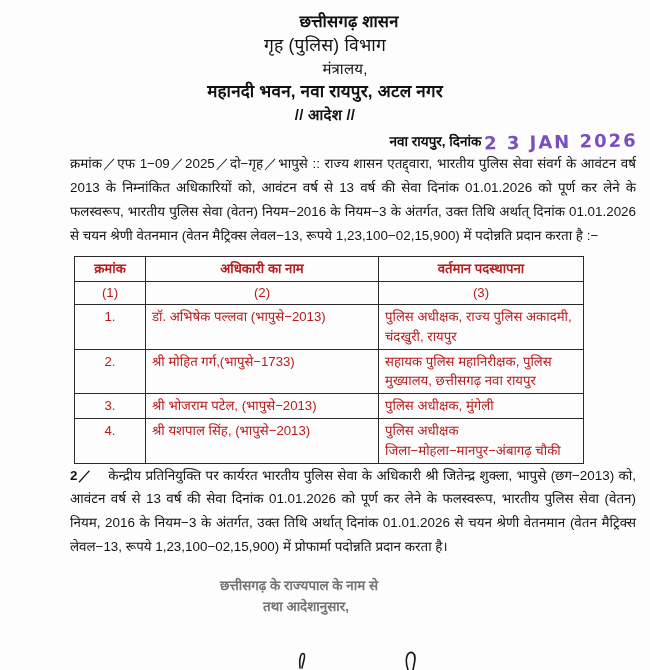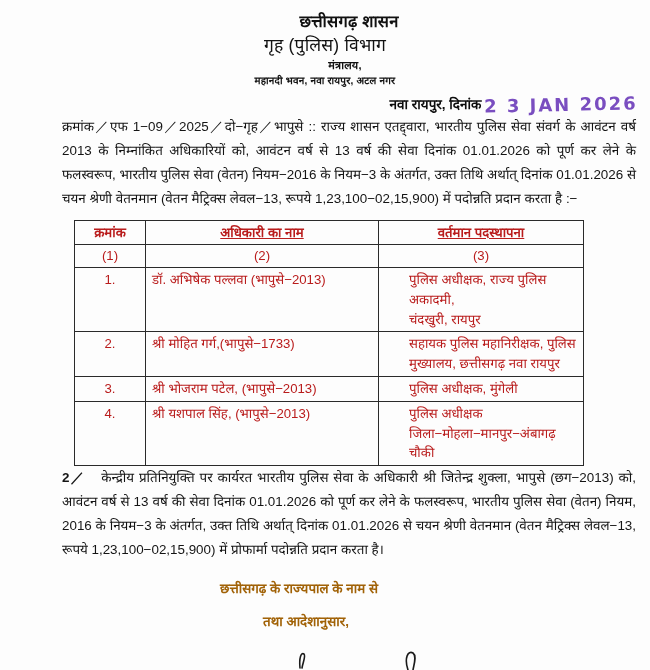--- a/index.html
+++ b/index.html
@@ -32,22 +32,22 @@
     padding-top: 10px;
   }
   .letterhead .lh-line {
     display: block;
     line-height: 1.42;
     letter-spacing: 0.2px;
     color: #111;
   }
   .lh-1 { font-size: 16.5px; font-weight: 600; margin-left: 48px; }
   .lh-2 { font-size: 17.5px; font-weight: 400; }
-  .lh-3 { font-size: 11px; font-weight: 700; padding-left: 40px; }
-  .lh-4 { font-size: 10px; font-weight: 600; }
+  .lh-3 { font-size: 15px; font-weight: 400; padding-left: 40px; }
+  .lh-4 { font-size: 17px; font-weight: 600; }
   .lh-5 { font-size: 15px; font-weight: 700; letter-spacing: 1px; }
 
   
   .dateline {
     margin-top: 6px;
     padding-right: 12px;
     text-align: right;
     font-size: 13.5px;
     font-weight: 600;
     white-space: nowrap;
@@ -60,20 +60,21 @@
     font-weight: 700;
     font-size: 18px;
     letter-spacing: 2px;
     transform: rotate(-1.2deg);
     vertical-align: -2px;
   }
 
   
   .body-wrap {
     padding: 0 14px 0 62px;
+    margin-left: 8px;
   }
   p.para {
     margin: 0;
     font-size: 13.4px;
     line-height: 1.78;
     text-align: justify;
     text-justify: inter-word;
     color: #141414;
   }
   .para-1 { margin-top: 4px; }
@@ -104,41 +105,40 @@
     line-height: 1.5;
     color: #b91c1c;
   }
   table.order-table th {
     text-align: center;
     font-weight: 600;
     padding: 2px 4px;
   }
   td.c-sno, th.c-sno { width: 62px; text-align: center; }
   td.c-name, th.c-name { width: 224px; }
-  th.c-name, th.c-post { text-align: center; text-decoration: underline; }
+  th.c-name, th.c-post { text-align: center; }
   td.c-post { width: auto; }
   tr.numrow td { text-align: center; font-size: 13.2px; padding-top: 1px; padding-bottom: 1px; }
   td.c-name, td.c-post { text-align: left; }
   .row-tall td { height: 34px; }
   .row-short td { height: 18px; }
-  .cell-lines span { display: block; margin-left: 24px; }
+  .cell-lines span { display: block; }
 
   
   .signature {
     margin-top: 16px;
     padding-right: 52px;
     text-align: center;
     font-size: 13.4px;
     line-height: 1.6;
   }
   .signature .sig-line {
     display: block;
     font-weight: 600;
-    color: #a16207;
-    margin-top: 12px;
+    color: #737373;
   }
   .sig-line-2 { padding-right: 26px; padding-left: 40px; }
 
   .ink-marks {
     position: absolute;
     left: 0;
     bottom: 0;
     width: 650px;
     height: 26px;
     pointer-events: none;
@@ -147,20 +147,21 @@
 </head>
 <body>
 
 <div class="page">
 
   <div class="letterhead">
     <span class="lh-line lh-1">छत्तीसगढ़ शासन</span>
     <span class="lh-line lh-2">गृह (पुलिस) विभाग</span>
     <span class="lh-line lh-3">मंत्रालय,</span>
     <span class="lh-line lh-4">महानदी भवन, नवा रायपुर, अटल नगर</span>
+    <span class="lh-line lh-5">// आदेश //</span>
   </div>
 
   <div class="dateline">
     <span>नवा रायपुर, दिनांक</span><span class="stamp-date" style="color: rgb(122, 78, 192);">2 3  JAN 2026</span>
   </div>
 
   <div class="body-wrap">
     <p class="para para-1">क्रमांक／एफ 1−09／2025／दो−गृह／भापुसे :: राज्य शासन एतद्द्वारा, भारतीय पुलिस सेवा संवर्ग के आवंटन वर्ष 2013 के निम्नांकित अधिकारियों को, आवंटन वर्ष से 13 वर्ष की सेवा दिनांक 01.01.2026 को पूर्ण कर लेने के फलस्वरूप, भारतीय पुलिस सेवा (वेतन) नियम−2016 के नियम−3 के अंतर्गत, उक्त तिथि अर्थात् दिनांक 01.01.2026 से चयन श्रेणी वेतनमान (वेतन मैट्रिक्स लेवल−13, रूपये 1,23,100−02,15,900) में पदोन्नति प्रदान करता है :−</p>
   </div>
 

